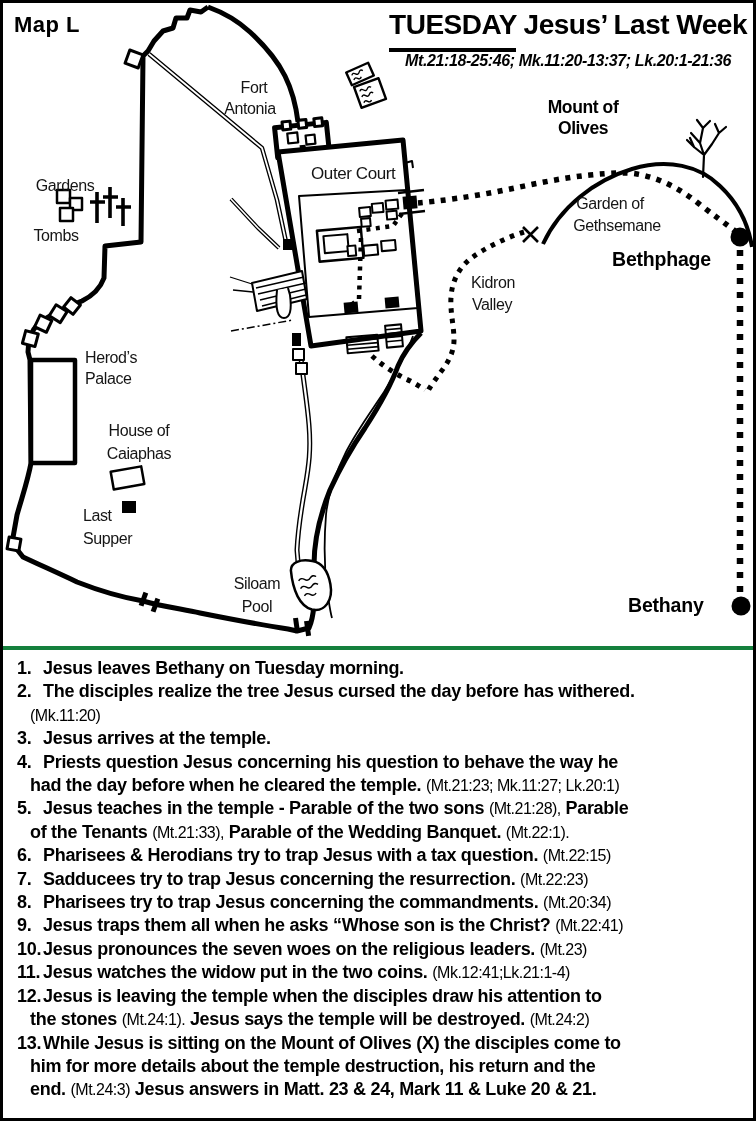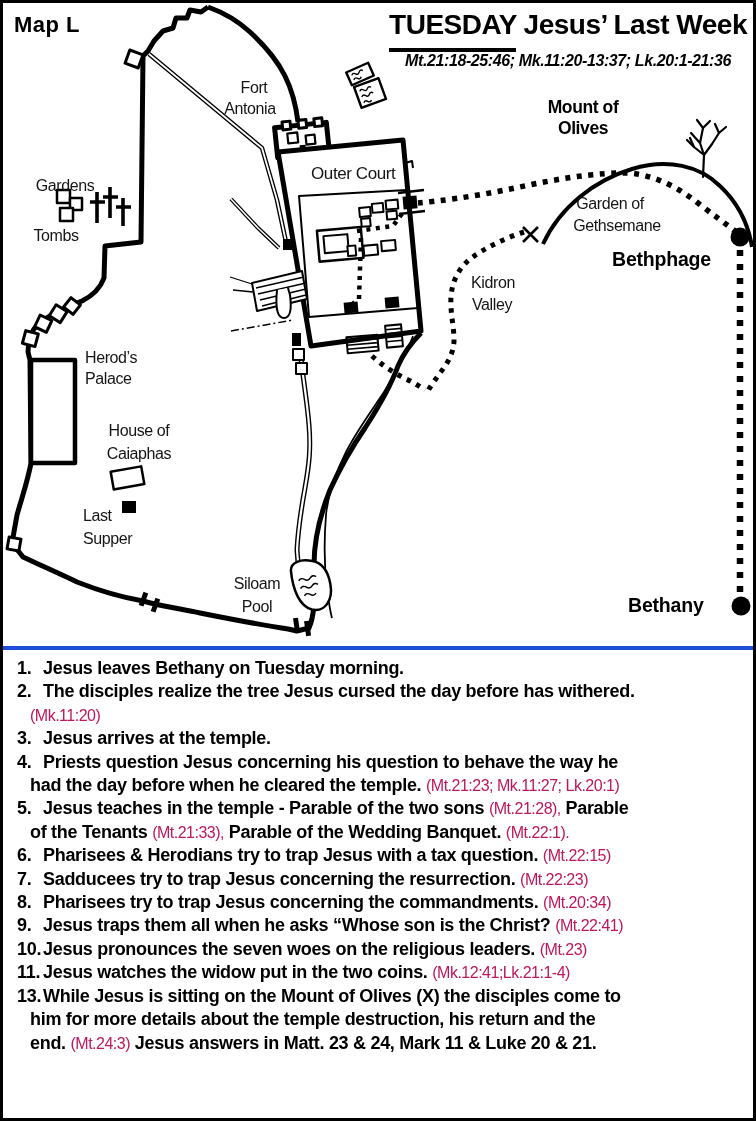--- a/index.html
+++ b/index.html
@@ -13,25 +13,25 @@
   #title .day{border-bottom:4px solid #000;padding-bottom:8px;}
   #subtitle{font-size:16px;font-weight:bold;font-style:italic;letter-spacing:-.4px;margin-top:11px;white-space:nowrap;}
   
   #mapsvg{position:absolute;left:3px;top:3px;z-index:1;}
   .mlabel{font-family:"Liberation Sans",sans-serif;font-size:16px;letter-spacing:-.4px;fill:#151515;}
   .mlabel.b{font-weight:bold;font-size:17.5px;fill:#000;}
   .mlabel.big{font-weight:bold;font-size:19.5px;fill:#000;letter-spacing:-.2px;}
   .mlabel.oc{font-size:17px;}
   
   #events-list{position:absolute;left:3px;right:3px;top:646px;bottom:3px;
-               border-top:4px solid #1d4ed8;background:#fff;padding:7px 4px 0 7px;z-index:5;}
+               border-top:4px solid #15803d;background:#fff;padding:7px 4px 0 7px;z-index:5;}
   .event-item{font-size:18px;font-weight:bold;line-height:23.4px;letter-spacing:-.3px;
               padding-left:20px;text-indent:-13px;}
   .event-item .num{display:inline-block;width:26px;text-indent:0;}
-  .event-item .ref{font-weight:normal;font-size:16px;color:#be185d;letter-spacing:-.5px;}
+  .event-item .ref{font-weight:normal;font-size:16px;color:#000000;letter-spacing:-.5px;}
 </style>
 </head>
 <body>
 
 <div id="page">
 
   <svg id="mapsvg" width="750" height="643" viewBox="3 3 750 643">
     <g fill="none" stroke="#000" stroke-linejoin="round" stroke-linecap="butt">
 
       <path stroke-width="5" d="
@@ -232,17 +232,18 @@
       <div class="event-item"><span class="num">2.</span><span class="bold">The disciples realize the tree Jesus cursed the day before has withered.</span><br><span class="ref">(Mk.11:20)</span></div>
       <div class="event-item"><span class="num">3.</span><span class="bold">Jesus arrives at the temple.</span></div>
       <div class="event-item"><span class="num">4.</span><span class="bold">Priests question Jesus concerning his question to behave the way he</span><br><span class="bold">had the day before when he cleared the temple. </span><span class="ref">(Mt.21:23; Mk.11:27; Lk.20:1)</span></div>
       <div class="event-item"><span class="num">5.</span><span class="bold">Jesus teaches in the temple - Parable of the two sons </span><span class="ref">(Mt.21:28),</span><span class="bold"> Parable</span><br><span class="bold">of the Tenants </span><span class="ref">(Mt.21:33),</span><span class="bold"> Parable of the Wedding Banquet. </span><span class="ref">(Mt.22:1).</span></div>
       <div class="event-item"><span class="num">6.</span><span class="bold">Pharisees &amp; Herodians try to trap Jesus with a tax question. </span><span class="ref">(Mt.22:15)</span></div>
       <div class="event-item"><span class="num">7.</span><span class="bold">Sadducees try to trap Jesus concerning the resurrection. </span><span class="ref">(Mt.22:23)</span></div>
       <div class="event-item"><span class="num">8.</span><span class="bold">Pharisees try to trap Jesus concerning the commandments. </span><span class="ref">(Mt.20:34)</span></div>
       <div class="event-item"><span class="num">9.</span><span class="bold">Jesus traps them all when he asks “Whose son is the Christ? </span><span class="ref">(Mt.22:41)</span></div>
       <div class="event-item"><span class="num">10.</span><span class="bold">Jesus pronounces the seven woes on the religious leaders. </span><span class="ref">(Mt.23)</span></div>
       <div class="event-item"><span class="num">11.</span><span class="bold">Jesus watches the widow put in the two coins. </span><span class="ref">(Mk.12:41;Lk.21:1-4)</span></div>
+      <div class="event-item"><span class="num">12.</span><span class="bold">Jesus is leaving the temple when the disciples draw his attention to</span><br><span class="bold">the stones </span><span class="ref">(Mt.24:1).</span><span class="bold">  Jesus says the temple will be destroyed. </span><span class="ref">(Mt.24:2)</span></div>
       <div class="event-item"><span class="num">13.</span><span class="bold">While Jesus is sitting on the Mount of Olives (X) the disciples come to</span><br><span class="bold">him for more details about the temple destruction, his return and the</span><br><span class="bold">end. </span><span class="ref">(Mt.24:3)</span><span class="bold"> Jesus answers in Matt. 23 &amp; 24, Mark 11 &amp; Luke 20 &amp; 21.</span></div>
     </div>
 
   <div id="frame"></div>
 </div>
 
 </body></html>

